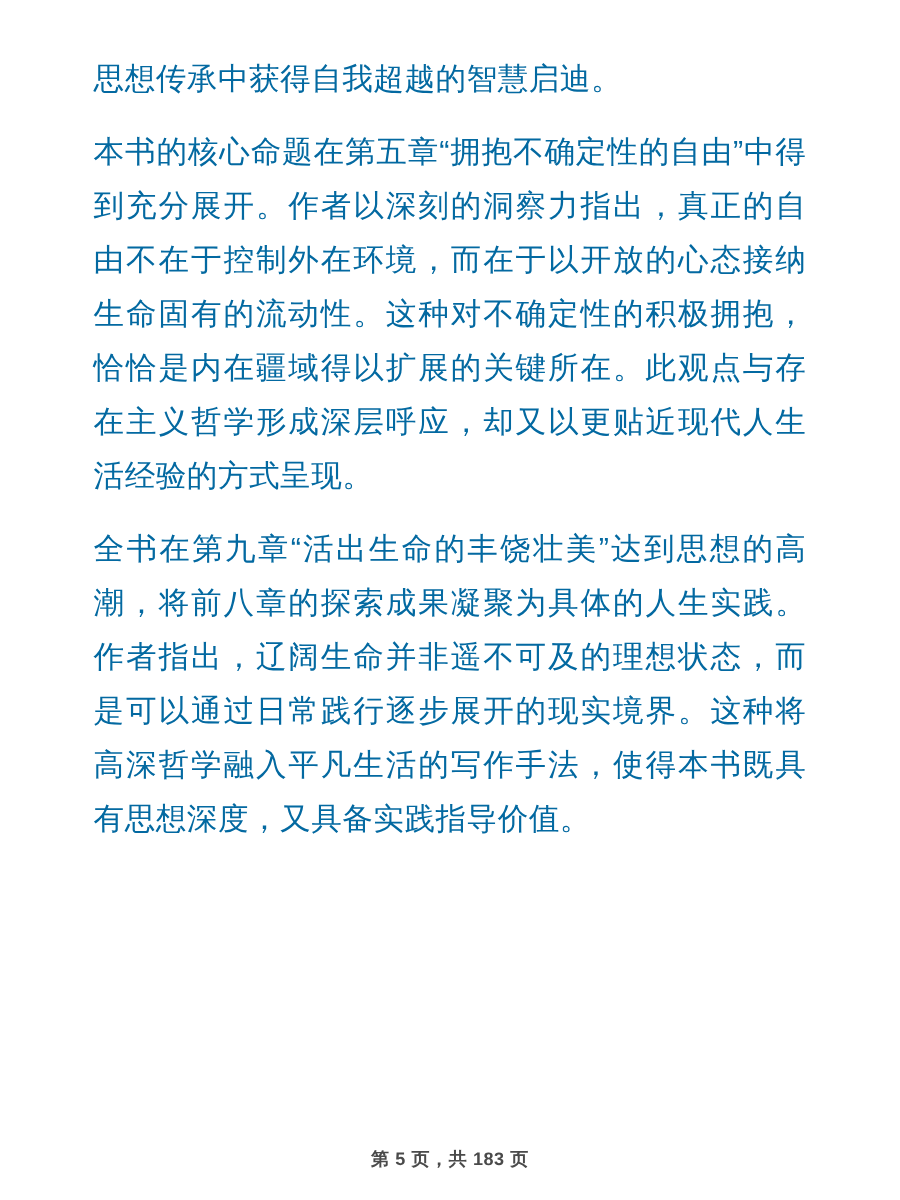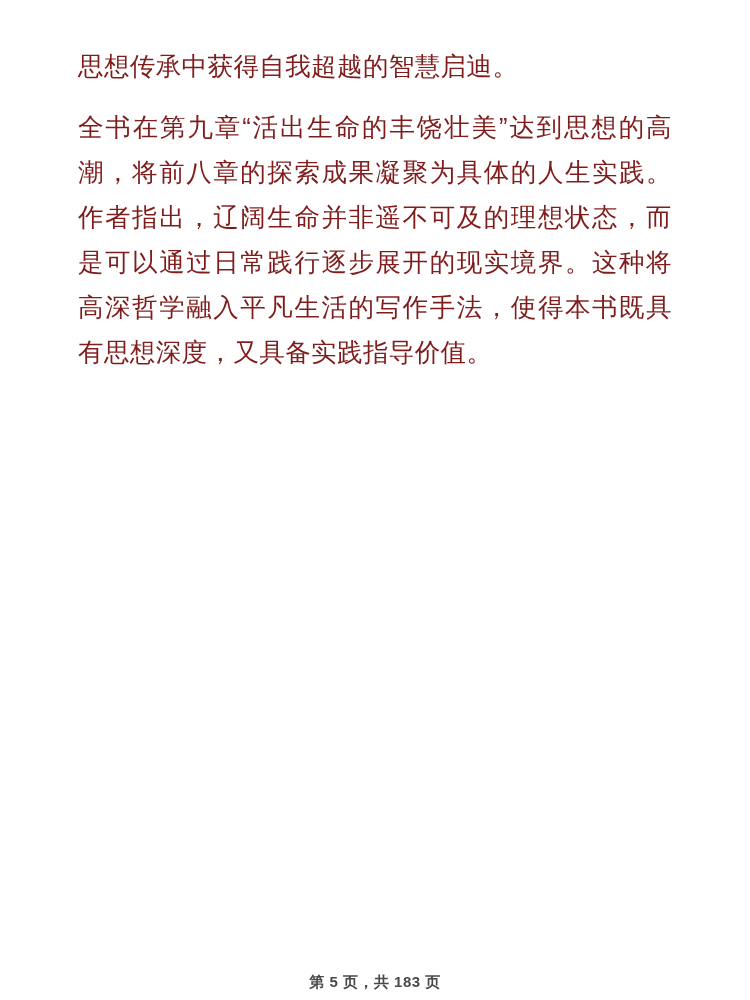--- a/index.html
+++ b/index.html
@@ -26,40 +26,41 @@
   .content {
     display: block;
   }
   .para {
     font-size: 25.5px;
     line-height: 45px;
     letter-spacing: 0.4px;
     text-align: justify;
     text-justify: inter-character;
     margin: 0 0 16px 0;
-    color: #7f1d1d;
+    color: #0369a1;
     font-weight: 500;
   }
   .para.first {
     margin-top: 0;
   }
   .footer {
     position: absolute;
     left: 0;
     right: 0;
-    bottom: 8px;
+    bottom: 24px;
     text-align: center;
     font-size: 15px;
     color: #4a4a4a;
     letter-spacing: 0.5px;
     font-weight: 600;
   }
 </style>
 </head>
 <body>
 
 <div class="page">
   <div class="content">
     <p class="para first">思想传承中获得自我超越的智慧启迪。</p>
+    <p class="para">本书的核心命题在第五章“拥抱不确定性的自由”中得到充分展开。作者以深刻的洞察力指出，真正的自由不在于控制外在环境，而在于以开放的心态接纳生命固有的流动性。这种对不确定性的积极拥抱，恰恰是内在疆域得以扩展的关键所在。此观点与存在主义哲学形成深层呼应，却又以更贴近现代人生活经验的方式呈现。</p>
     <p class="para">全书在第九章“活出生命的丰饶壮美”达到思想的高潮，将前八章的探索成果凝聚为具体的人生实践。作者指出，辽阔生命并非遥不可及的理想状态，而是可以通过日常践行逐步展开的现实境界。这种将高深哲学融入平凡生活的写作手法，使得本书既具有思想深度，又具备实践指导价值。</p>
   </div>
   <div class="footer">第 5 页，共 183 页</div>
 </div>
 
 </body></html>

